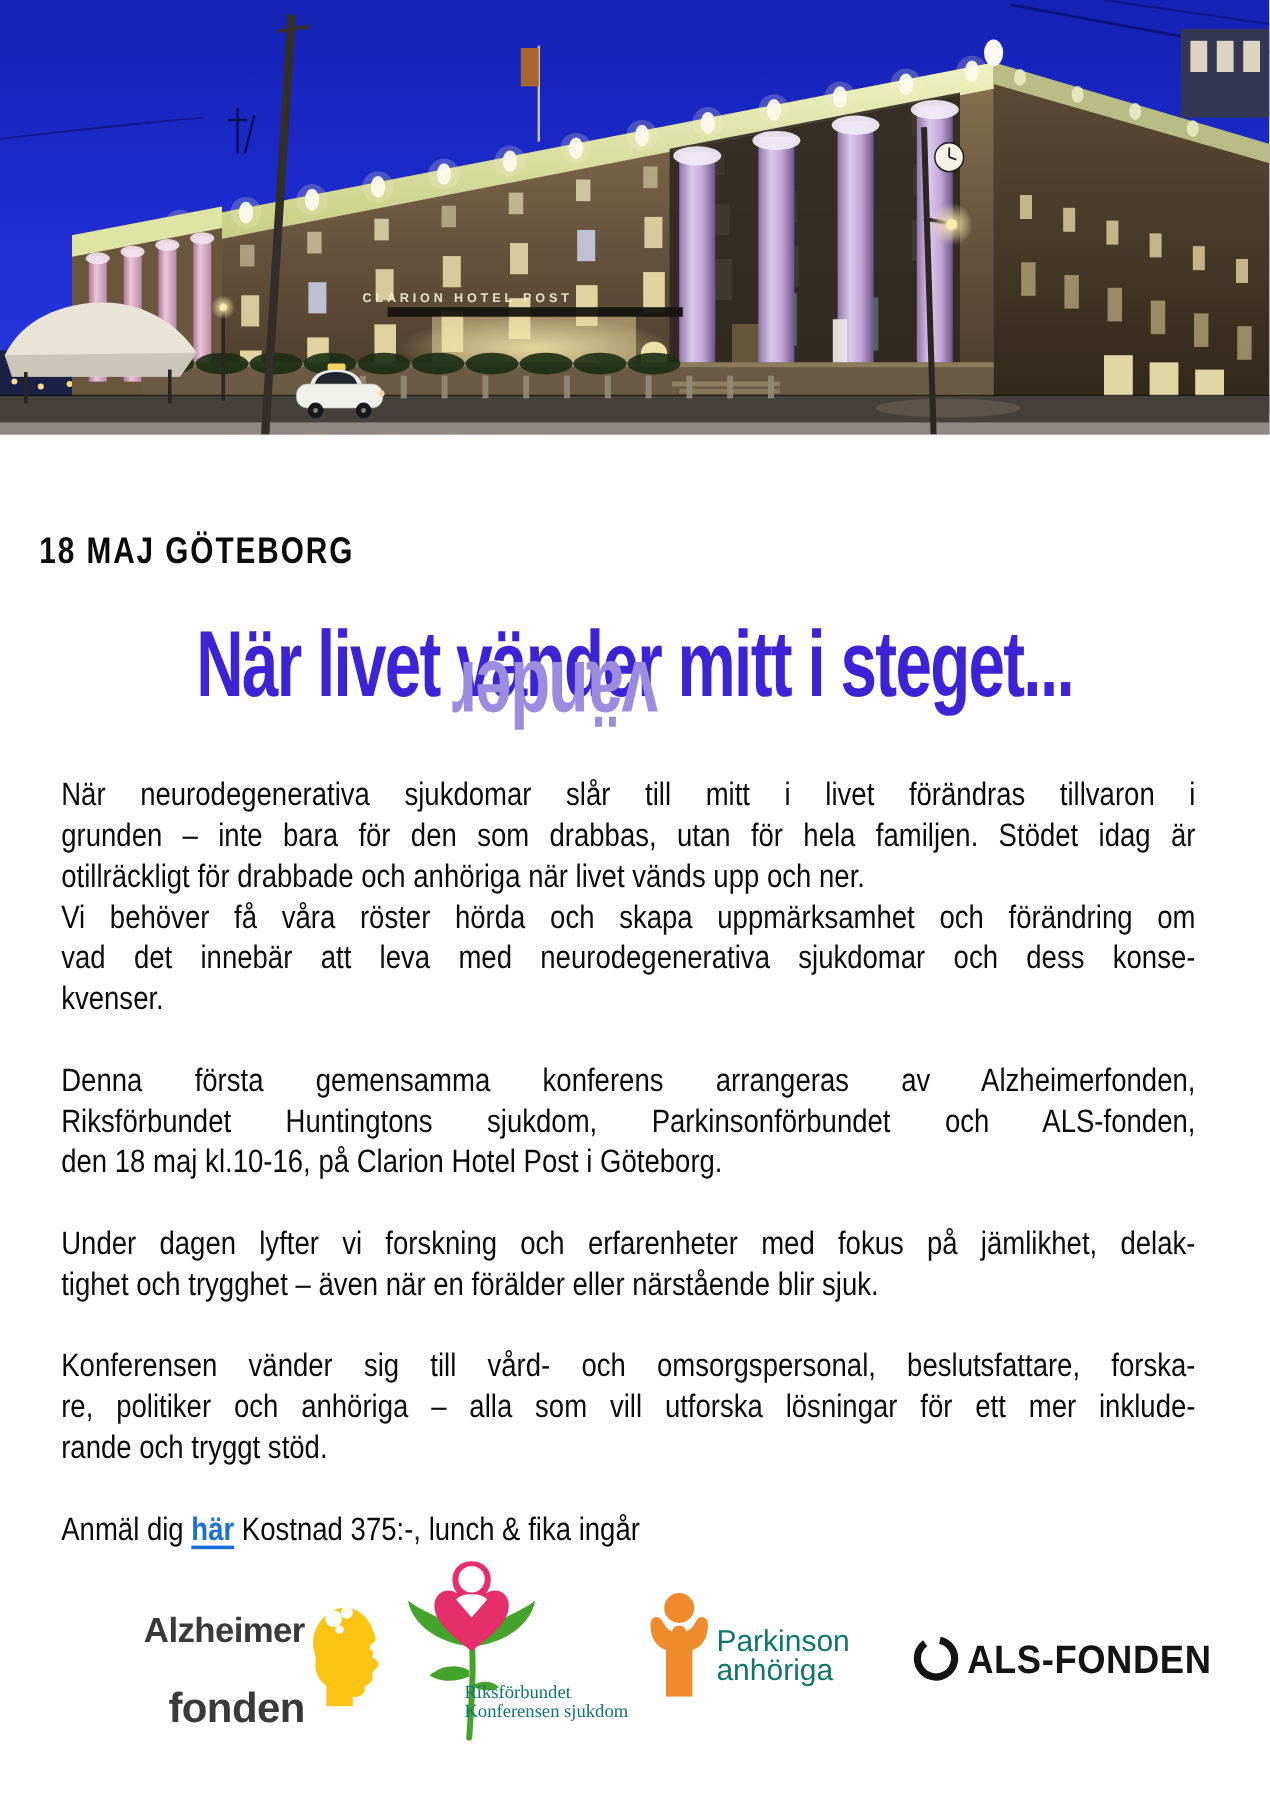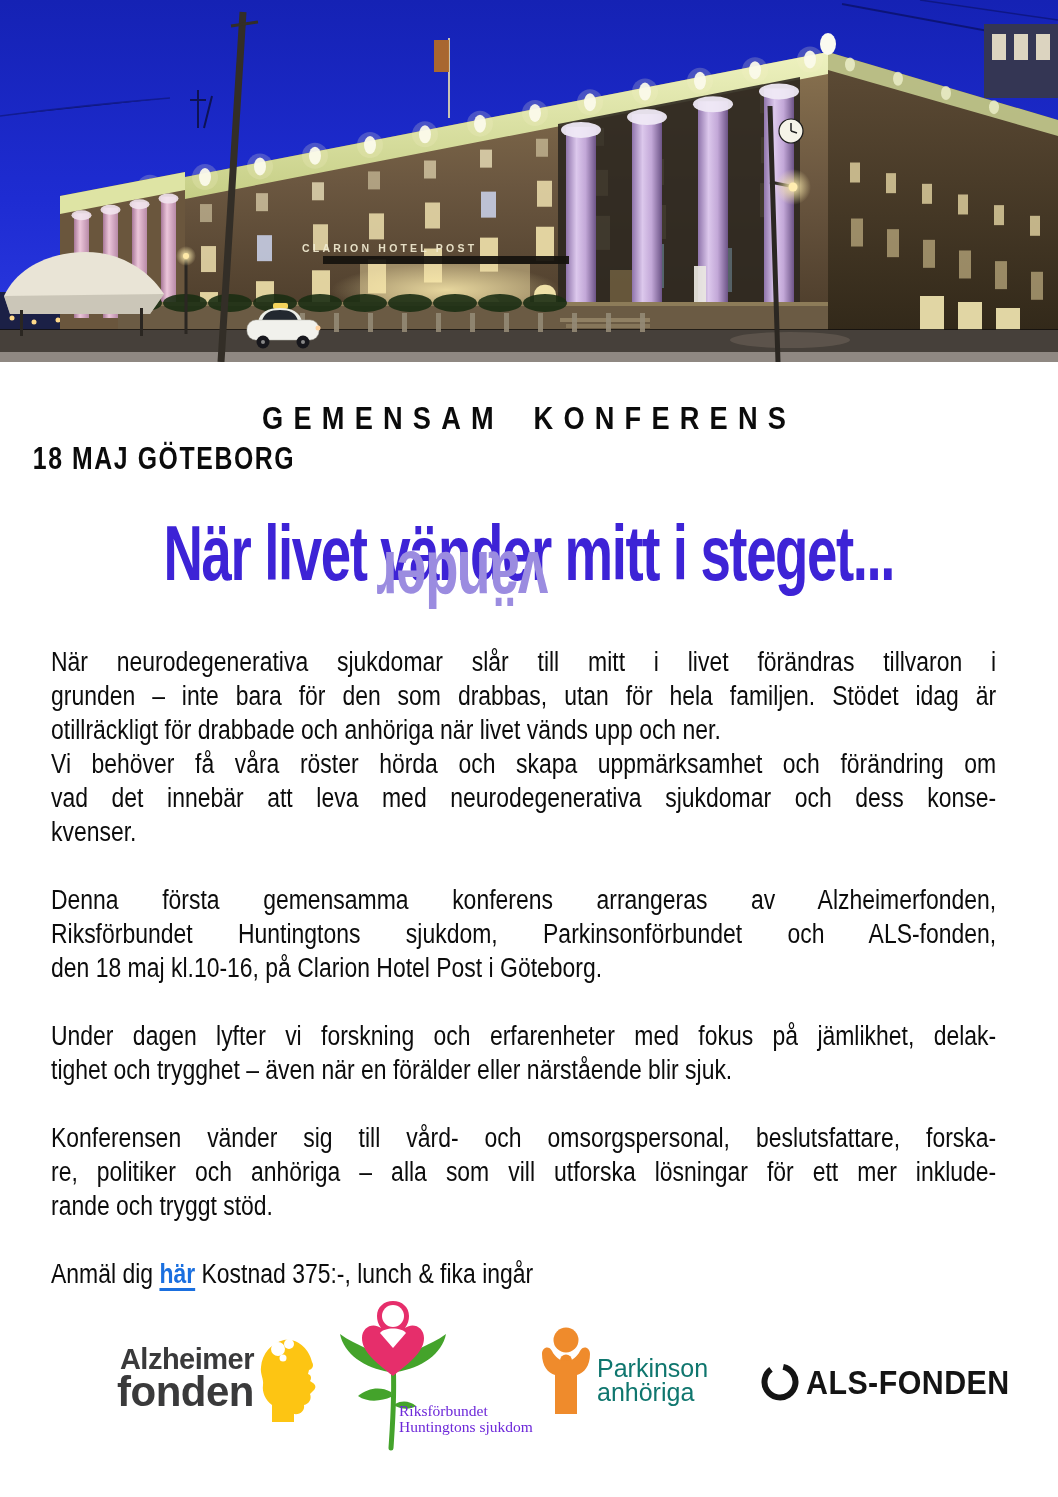--- a/index.html
+++ b/index.html
@@ -51,33 +51,32 @@
     color:var(--link-color,#1a6fdf); font-weight:bold;
     text-decoration:underline; text-decoration-thickness:3px; text-underline-offset:5px;
   }
 
   
   .alz-text {
     position:absolute; left:58px; top:1344px; width:196px; text-align:right;
     font-weight:bold; color:var(--alz-text,#3a3a3b); letter-spacing:-0.5px;
   }
   .alz-l1 { font-size:29px; line-height:30px; }
-  .alz-l2 { font-size:42px; line-height:36px; }
+  .alz-l2 { font-size:35px; line-height:36px;margin-top:32px; }
   .alz-head { position:absolute; left:256px; top:1336px; }
   .alz-yellow { fill:var(--alz-yellow,#fdc513); }
 
   .hunt-flower { position:absolute; left:336px; top:1300px; }
   .hunt-pink { fill:var(--hunt-pink,#e62e6b); }
   .hunt-green { fill:var(--hunt-green,#44a32b); }
   .hunt-stem { stroke:var(--hunt-green,#44a32b); }
   .hunt-text {
     position:absolute; left:387px; top:1403px;
     font-family:"Liberation Serif", serif; font-size:15.5px; line-height:15.5px;
-    color:#6d28d9;
-    margin-left:12px;
+    color:#0f766e;
   }
 
   .park-icon { position:absolute; left:540px; top:1326px; }
   .park-orange { fill:var(--park-orange,#ef8b2c); }
   .park-text {
     position:absolute; left:597px; top:1356px;
     font-size:25px; line-height:24px; color:#0f766e;
   }
 
   .als-ring { position:absolute; left:760px; top:1362px; }
@@ -355,23 +354,20 @@
     <circle cx="793" cy="187" r="18" fill="url(#lampg)"></circle>
     <circle cx="793" cy="187" r="4.5" fill="#ffedb0"></circle>
     <path d="M186,260 L186,334" stroke="#2b2722" stroke-width="3"></path>
     <circle cx="186" cy="256" r="10" fill="url(#lampg)"></circle>
     <circle cx="186" cy="256" r="3" fill="#ffe9a8"></circle>
     <path d="M449,38 L449,118" stroke="#c8c2b4" stroke-width="2"></path>
     <rect x="434" y="40" width="15" height="32" fill="#b06a28" opacity="0.95"></rect>
     <path d="M198,128 L198,90 M190,100 L206,100 M204,128 L212,96" stroke="#0d1355" stroke-width="2"></path>
   </svg>
 
-  <div class="kicker">
-    <span>GEMENSAM KONFERENS</span>
-  </div>
   <div class="subkicker">
     <span>18 MAJ GÖTEBORG</span>
   </div>
   <div class="headline">
     <span>När livet vänder mitt i steget...</span>
   </div>
   <div class="mirror">vänder</div>
 
   <div class="bodytext">
     <div class="para">
@@ -417,21 +413,21 @@
     <path class="hunt-green" d="M54,64 C40,50 20,46 4,34 C8,54 28,68 54,72 Z"></path>
     <path class="hunt-green" d="M60,64 C74,50 94,46 110,34 C106,54 86,68 60,72 Z"></path>
     <path class="hunt-green" d="M55,92 C44,86 32,88 22,96 C32,103 46,101 55,97 Z"></path>
     <path class="hunt-green" d="M59,104 C66,100 74,101 80,106 C74,110 65,109 59,106 Z"></path>
     <path class="hunt-pink" d="M57,76 C38,61 26,51 26,38 C26,27 37,22 45,28 C42,24 41,20 41,16 C41,7 48,1 57,1 C66,1 73,7 73,16 C73,20 72,24 69,28 C77,22 88,27 88,38 C88,51 76,61 57,76 Z"></path>
     <circle cx="57" cy="16" r="11" fill="#ffffff"></circle>
     <path d="M44,33 C48,27 66,27 70,33 L57,48 Z" fill="#ffffff"></path>
   </svg>
   <div class="hunt-text">
     <div>Riksförbundet</div>
-    <div>Huntingtons sjukdom</div>
+    <div>Konferensen sjukdom</div>
   </div>
 
   <svg class="park-icon" width="52" height="88" viewBox="0 0 52 88">
     <circle class="park-orange" cx="26" cy="14" r="12.5"></circle>
     <circle class="park-orange" cx="26" cy="34.5" r="6"></circle>
     <path class="park-orange" d="M2,28 C2,40 8,47 15,49 L15,88 L37,88 L37,49 C44,47 50,40 50,28 C50,21 43,19 40,25 C37,31 32,35 26,35 C20,35 15,31 12,25 C9,19 2,21 2,28 Z"></path>
   </svg>
   <div class="park-text">
     <div>Parkinson</div>
     <div>anhöriga</div>

